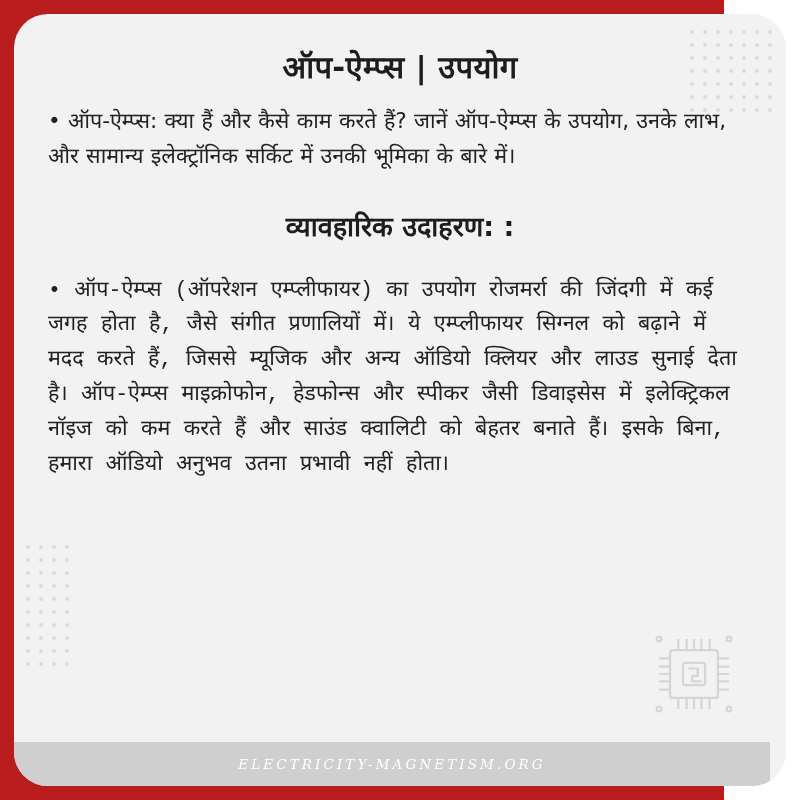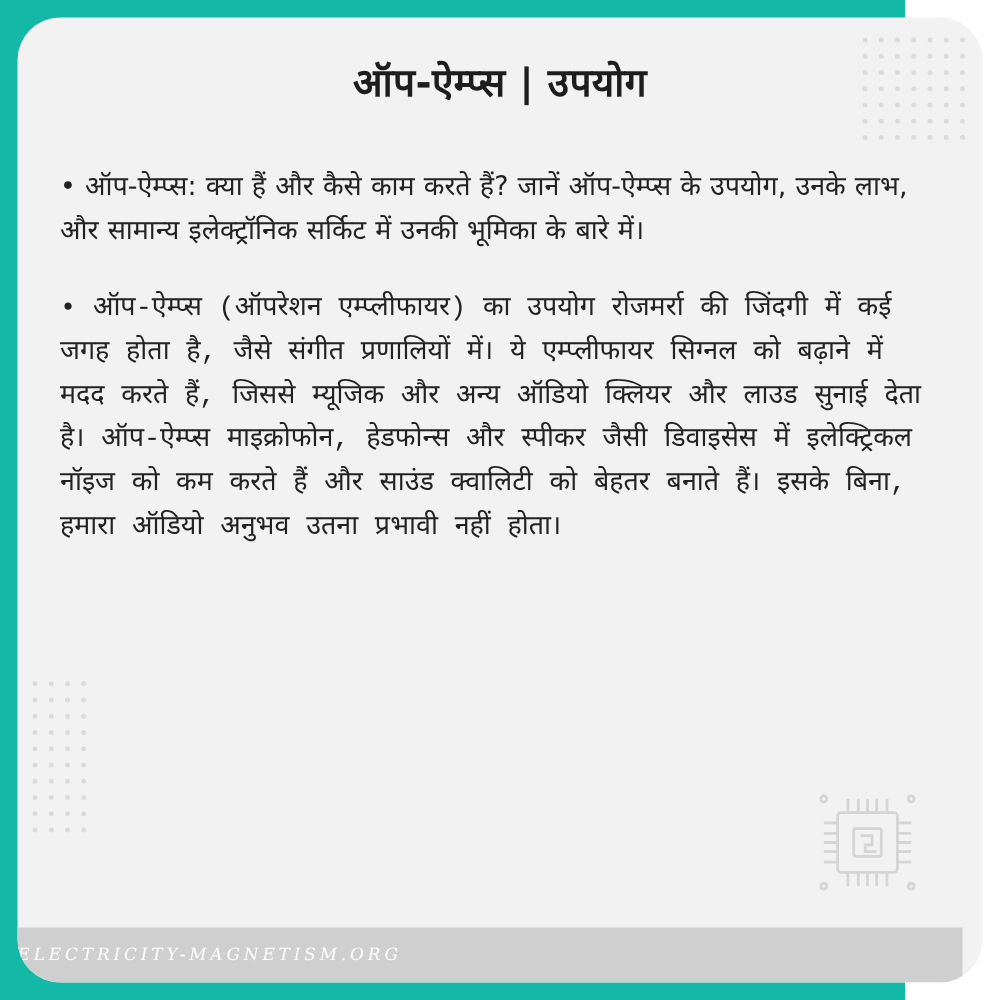--- a/index.html
+++ b/index.html
@@ -12,21 +12,21 @@
 
   body {
     font-family: "DejaVu Sans", sans-serif;
     background: #ffffff;
   }
 
   .page {
     position: relative;
     width: 724px;
     height: 800px;
-    background: #14b8a6;
+    background: #b91c1c;
     padding: 14px;
   }
 
   .card {
     position: relative;
     width: 772px;
     height: 772px;
     background: #f2f2f2;
     border-radius: 34px;
     overflow: hidden;
@@ -75,21 +75,21 @@
 
   .para {
     font-size: 21.5px;
     line-height: 1.62;
     color: #222222;
     text-align: left;
     margin-top: 26px;
     word-spacing: 0.5px;
   }
 
-  .para.first { margin-top: 46px; }
+  .para.first { margin-top: 17px; }
 
   .subtitle {
     text-align: center;
     font-size: 27px;
     font-weight: bold;
     color: #1d1d1d;
     margin-top: 36px;
     line-height: 1.3;
   }
 
@@ -106,20 +106,21 @@
     z-index: 1;
   }
 
   .footer {
     position: absolute;
     left: 0; right: 16px; bottom: 0;
     height: 44px;
     background: #cfcfcf;
     display: flex;
     align-items: center;
+    justify-content: center;
   }
 
   .footer-text {
     font-size: 13.5px;
     letter-spacing: 3.1px;
     color: #ffffff;
     font-family: "DejaVu Serif", serif;
     font-style: italic;
     font-weight: normal;
   }
@@ -223,20 +224,21 @@
         <span></span>
         <span></span>
         <span></span>
     </div>
 
     <div class="content">
       <h1 class="title">ऑप-ऐम्प्स | उपयोग</h1>
 
       <p class="para first">• ऑप-ऐम्प्स: क्या हैं और कैसे काम करते हैं? जानें ऑप-ऐम्प्स के उपयोग, उनके लाभ, और सामान्य इलेक्ट्रॉनिक सर्किट में उनकी भूमिका के बारे में।</p>
 
+      <h2 class="subtitle">व्यावहारिक उदाहरण: :</h2>
 
       <p class="para second">• ऑप-ऐम्प्स (ऑपरेशन एम्प्लीफायर) का उपयोग रोजमर्रा की जिंदगी में कई जगह होता है, जैसे संगीत प्रणालियों में। ये एम्प्लीफायर सिग्नल को बढ़ाने में मदद करते हैं, जिससे म्यूजिक और अन्य ऑडियो क्लियर और लाउड सुनाई देता है। ऑप-ऐम्प्स माइक्रोफोन, हेडफोन्स और स्पीकर जैसी डिवाइसेस में इलेक्ट्रिकल नॉइज को कम करते हैं और साउंड क्वालिटी को बेहतर बनाते हैं। इसके बिना, हमारा ऑडियो अनुभव उतना प्रभावी नहीं होता।</p>
     </div>
 
     <div class="chip-icon">
       <svg viewBox="0 0 100 100" width="92" height="92" fill="none" stroke="#b9b9b9" stroke-width="2.4">
         <rect x="24" y="24" width="52" height="52" rx="3"></rect>
         <rect x="38" y="38" width="24" height="24" rx="2"></rect>
         <path d="M44 44 h10 v8 h-6 v6 h10"></path>
         <path d="M33 24 V12 M42 24 V12 M50 24 V12 M58 24 V12 M67 24 V12"></path>

